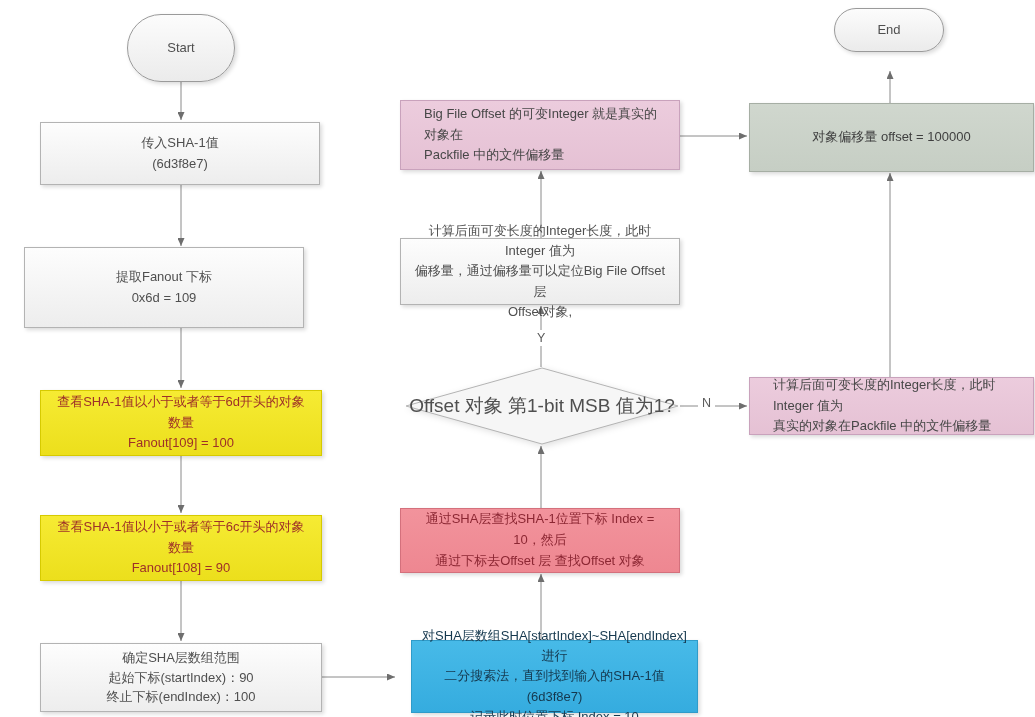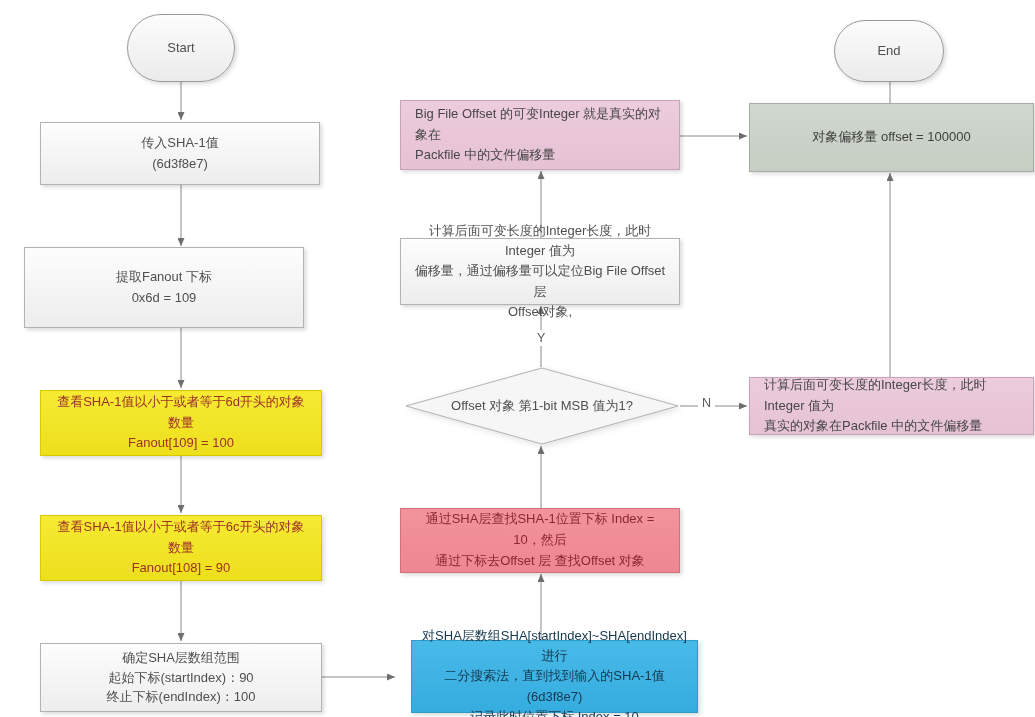--- a/index.html
+++ b/index.html
@@ -57,27 +57,27 @@
     background: linear-gradient(180deg, #ecccdd 0%, #e5c1d4 100%);
     border: 1px solid #c9a2bc;
     color: #474747;
   }
   .green {
     background: linear-gradient(180deg, #d0d7ce 0%, #c6cec4 100%);
     border: 1px solid #a6aea4;
     color: #3f3f3f;
     text-align: center;
   }
-  .align-left { align-items: flex-start; text-align: left; padding-left: 14px; padding-right: 12px; justify-content: center; }
+  .align-left { align-items: flex-start; text-align: left; padding-left: 23px; padding-right: 12px; justify-content: center; }
   .diamond-wrap { position: absolute; z-index: 1; }
   .diamond-wrap svg { display: block; filter: drop-shadow(2px 2px 3px rgba(0,0,0,0.12)); }
   .diamond-label {
     position: absolute; left: 0; top: 0; right: 0; bottom: 0;
     display: flex; align-items: center; justify-content: center;
-    font-size: 13px; color: #4f4f4f;
+    font-size: 19px; color: #4f4f4f;
   }
   .edge-label {
     position: absolute;
     z-index: 2;
     background: #ffffff;
     color: #5a5a5a;
     font-size: 12.5px;
     padding: 1px 4px;
   }
 </style>
@@ -107,21 +107,21 @@
       <line x1="668" y1="406" x2="735" y2="406" marker-end="url(#ah)"></line>
       <line x1="878" y1="377" x2="878" y2="173" marker-end="url(#ah)"></line>
       <line x1="878" y1="103" x2="878" y2="71" marker-end="url(#ah)"></line>
     </g>
   </svg>
 
   <div class="node stadium" style="left:115px;top:14px;width:108px;height:68px">
     <div>Start</div>
   </div>
 
-  <div class="node stadium" style="left:822px;top:20px;width:110px;height:62px">
+  <div class="node stadium" style="left:822px;top:8px;width:110px;height:44px">
     <div>End</div>
   </div>
 
   <div class="node rect" style="left:28px;top:122px;width:280px;height:63px">
     <div>传入SHA-1值</div>
     <div>(6d3f8e7)</div>
   </div>
 
   <div class="node rect" style="left:12px;top:247px;width:280px;height:81px">
     <div>提取Fanout 下标</div>

